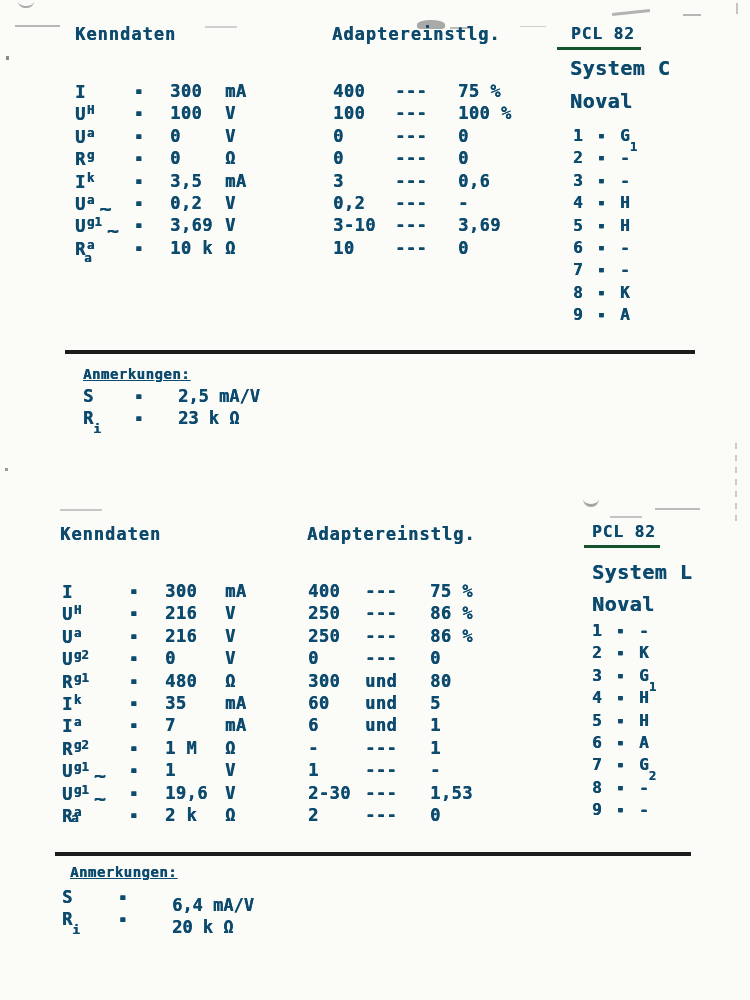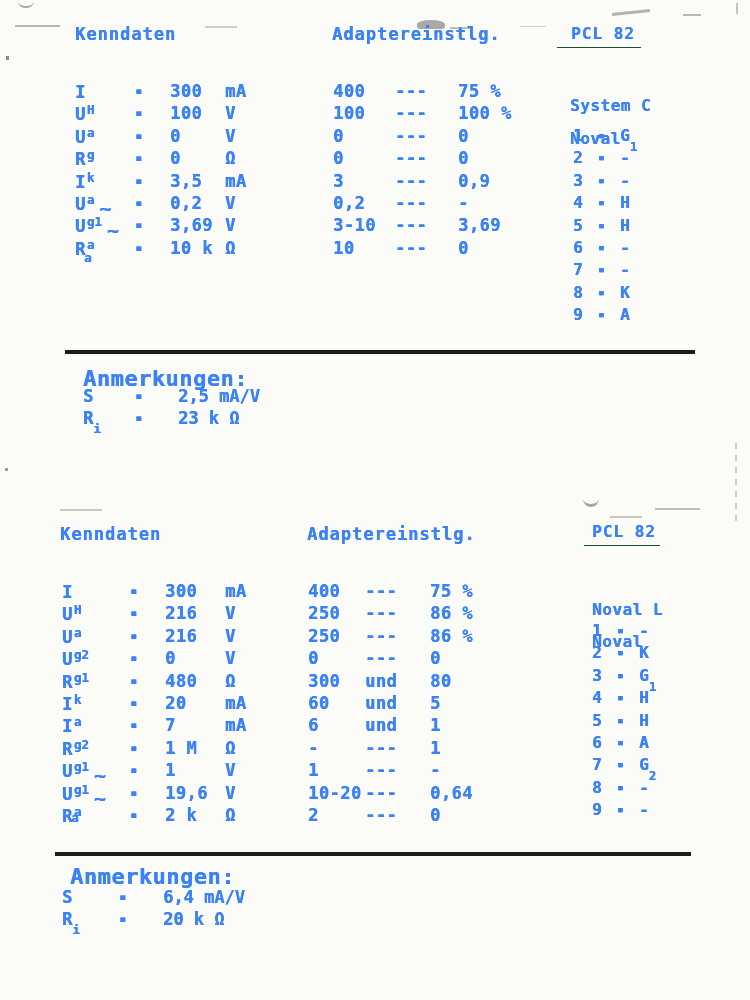--- a/index.html
+++ b/index.html
@@ -4,28 +4,28 @@
 <style>
   html,body{margin:0;padding:0;}
   body{background:#e8e8e6;}
   .page{
     position:relative;
     width:750px;height:1000px;
     background:#fbfbf8;
     overflow:hidden;
     font-family:"DejaVu Sans Mono","DejaVu Sans",monospace;
     font-weight:bold;
-    color:#3b82f6;
+    color:#0c4a6e;
     text-shadow:0.4px 0 0 currentColor;
   }
   .hdr{position:absolute;font-size:17px;letter-spacing:1px;white-space:pre;}
-  .txt{position:absolute;font-size:16px;letter-spacing:0.5px;white-space:pre;margin-top:40px;}
+  .txt{position:absolute;font-size:20px;letter-spacing:0.5px;white-space:pre;}
   .tube-title{
     position:absolute;font-size:16px;letter-spacing:1px;white-space:pre;
-    border-bottom:1px solid #14532d;
+    border-bottom:3px solid #14532d;
   }
   .tube-top{left:557px;top:24px;padding:0 6px 4px 14px;}
   .tube-bottom{left:584px;top:522px;padding:0 4px 4px 8px;}
 
   .rows{position:absolute;left:0;width:750px;}
   .rows-top{top:80px;}
   .rows-bottom{top:580px;}
   .krow{position:relative;height:22.4px;line-height:22.4px;font-size:17px;}
   .krow .c{position:absolute;top:0;white-space:pre;letter-spacing:0.5px;}
   .sec-top .col-lbl{left:75px;}
@@ -54,30 +54,30 @@
   .pinrow{position:relative;height:22.4px;line-height:22.4px;font-size:16px;}
   .pinrow .pnum{position:absolute;left:0;}
   .pinrow .peq{position:absolute;left:25px;font-size:11px;}
   .pinrow .pval{position:absolute;left:47px;white-space:pre;}
   .psub{position:relative;top:10px;font-size:12.5px;}
 
   .rule{position:absolute;height:4px;background:#1c1c1c;}
   .rule-top{left:65px;top:350px;width:630px;}
   .rule-bottom{left:55px;top:852px;width:636px;}
 
-  .anm-title{position:absolute;font-size:22px;letter-spacing:0.5px;}
+  .anm-title{position:absolute;font-size:14px;letter-spacing:0.5px;text-decoration:underline;}
   .anm-rows{position:absolute;}
   .anm-rows-top{left:83px;top:385px;}
   .anm-rows-bottom{left:62px;top:886px;}
   .arow{position:relative;height:22.4px;line-height:22.4px;font-size:17px;}
   .arow .alab{position:absolute;left:0;white-space:pre;}
   .anm-rows-top .aeq{position:absolute;left:52px;font-size:12px;}
   .anm-rows-top .aval{position:absolute;left:95px;white-space:pre;}
   .anm-rows-bottom .aeq{position:absolute;left:57px;font-size:12px;}
-  .anm-rows-bottom .aval{position:absolute;left:101px;white-space:pre;}
+  .anm-rows-bottom .aval{position:absolute;left:110px;white-space:pre;margin-top:8px;}
   .rsub{position:relative;top:9px;font-size:12.5px;}
 
   .artifact{position:absolute;}
 </style>
 </head>
 <body>
 
 <div class="page">
 
   <div class="artifact" style="left:15px;top:25px;width:45px;height:2px;background:#b7b7b5;"></div>
@@ -140,21 +140,21 @@
       <span class="c col-mid">---</span>
       <span class="c col-a2">0</span>
     </div>
     <div class="krow">
       <span class="c col-lbl"><span>I</span><span class="sup">k</span><span class="tld"></span></span>
       <span class="c col-eq">▪</span>
       <span class="c col-val">3,5</span>
       <span class="c col-unit">mA</span>
       <span class="c col-a1">3</span>
       <span class="c col-mid">---</span>
-      <span class="c col-a2">0,9</span>
+      <span class="c col-a2">0,6</span>
     </div>
     <div class="krow">
       <span class="c col-lbl"><span>U</span><span class="sup">a</span><span class="tld">~</span></span>
       <span class="c col-eq">▪</span>
       <span class="c col-val">0,2</span>
       <span class="c col-unit">V</span>
       <span class="c col-a1">0,2</span>
       <span class="c col-mid">---</span>
       <span class="c col-a2">-</span>
     </div>
@@ -238,21 +238,21 @@
     <div class="arow">
       <span class="alab"><span>R</span><span class="rsub">i</span></span>
       <span class="aeq">▪</span>
       <span class="aval">23 k Ω</span>
     </div>
   </div>
 
   <div class="hdr" style="left:60px;top:524px;">Kenndaten</div>
   <div class="hdr" style="left:307px;top:524px;">Adaptereinstlg.</div>
   <div class="tube-title tube-bottom">PCL 82</div>
-  <div class="txt" style="left:592px;top:560px;">Noval L</div>
+  <div class="txt" style="left:592px;top:560px;">System L</div>
   <div class="txt" style="left:592px;top:592px;">Noval</div>
 
   <div class="rows rows-bottom sec-bottom">
     <div class="krow">
       <span class="c col-lbl"><span>I</span><span class="sup"></span><span class="tld"></span></span>
       <span class="c col-eq">▪</span>
       <span class="c col-val">300</span>
       <span class="c col-unit">mA</span>
       <span class="c col-a1">400</span>
       <span class="c col-mid">---</span>
@@ -290,21 +290,21 @@
       <span class="c col-eq">▪</span>
       <span class="c col-val">480</span>
       <span class="c col-unit">Ω</span>
       <span class="c col-a1">300</span>
       <span class="c col-mid">und</span>
       <span class="c col-a2">80</span>
     </div>
     <div class="krow">
       <span class="c col-lbl"><span>I</span><span class="sup">k</span><span class="tld"></span></span>
       <span class="c col-eq">▪</span>
-      <span class="c col-val">20</span>
+      <span class="c col-val">35</span>
       <span class="c col-unit">mA</span>
       <span class="c col-a1">60</span>
       <span class="c col-mid">und</span>
       <span class="c col-a2">5</span>
     </div>
     <div class="krow">
       <span class="c col-lbl"><span>I</span><span class="sup">a</span><span class="tld"></span></span>
       <span class="c col-eq">▪</span>
       <span class="c col-val">7</span>
       <span class="c col-unit">mA</span>
@@ -328,23 +328,23 @@
       <span class="c col-unit">V</span>
       <span class="c col-a1">1</span>
       <span class="c col-mid">---</span>
       <span class="c col-a2">-</span>
     </div>
     <div class="krow">
       <span class="c col-lbl"><span>U</span><span class="sup">g1</span><span class="tld">~</span></span>
       <span class="c col-eq">▪</span>
       <span class="c col-val">19,6</span>
       <span class="c col-unit">V</span>
-      <span class="c col-a1">10-20</span>
-      <span class="c col-mid">---</span>
-      <span class="c col-a2">0,64</span>
+      <span class="c col-a1">2-30</span>
+      <span class="c col-mid">---</span>
+      <span class="c col-a2">1,53</span>
     </div>
     <div class="krow">
       <span class="c col-lbl"><span>R</span><span class="sup">a</span><span class="tld"></span></span>
       <span class="c col-eq">▪</span>
       <span class="c col-val">2 k</span>
       <span class="c col-unit">Ω</span>
       <span class="c col-a1">2</span>
       <span class="c col-mid">---</span>
       <span class="c col-a2">0</span>
     </div>

